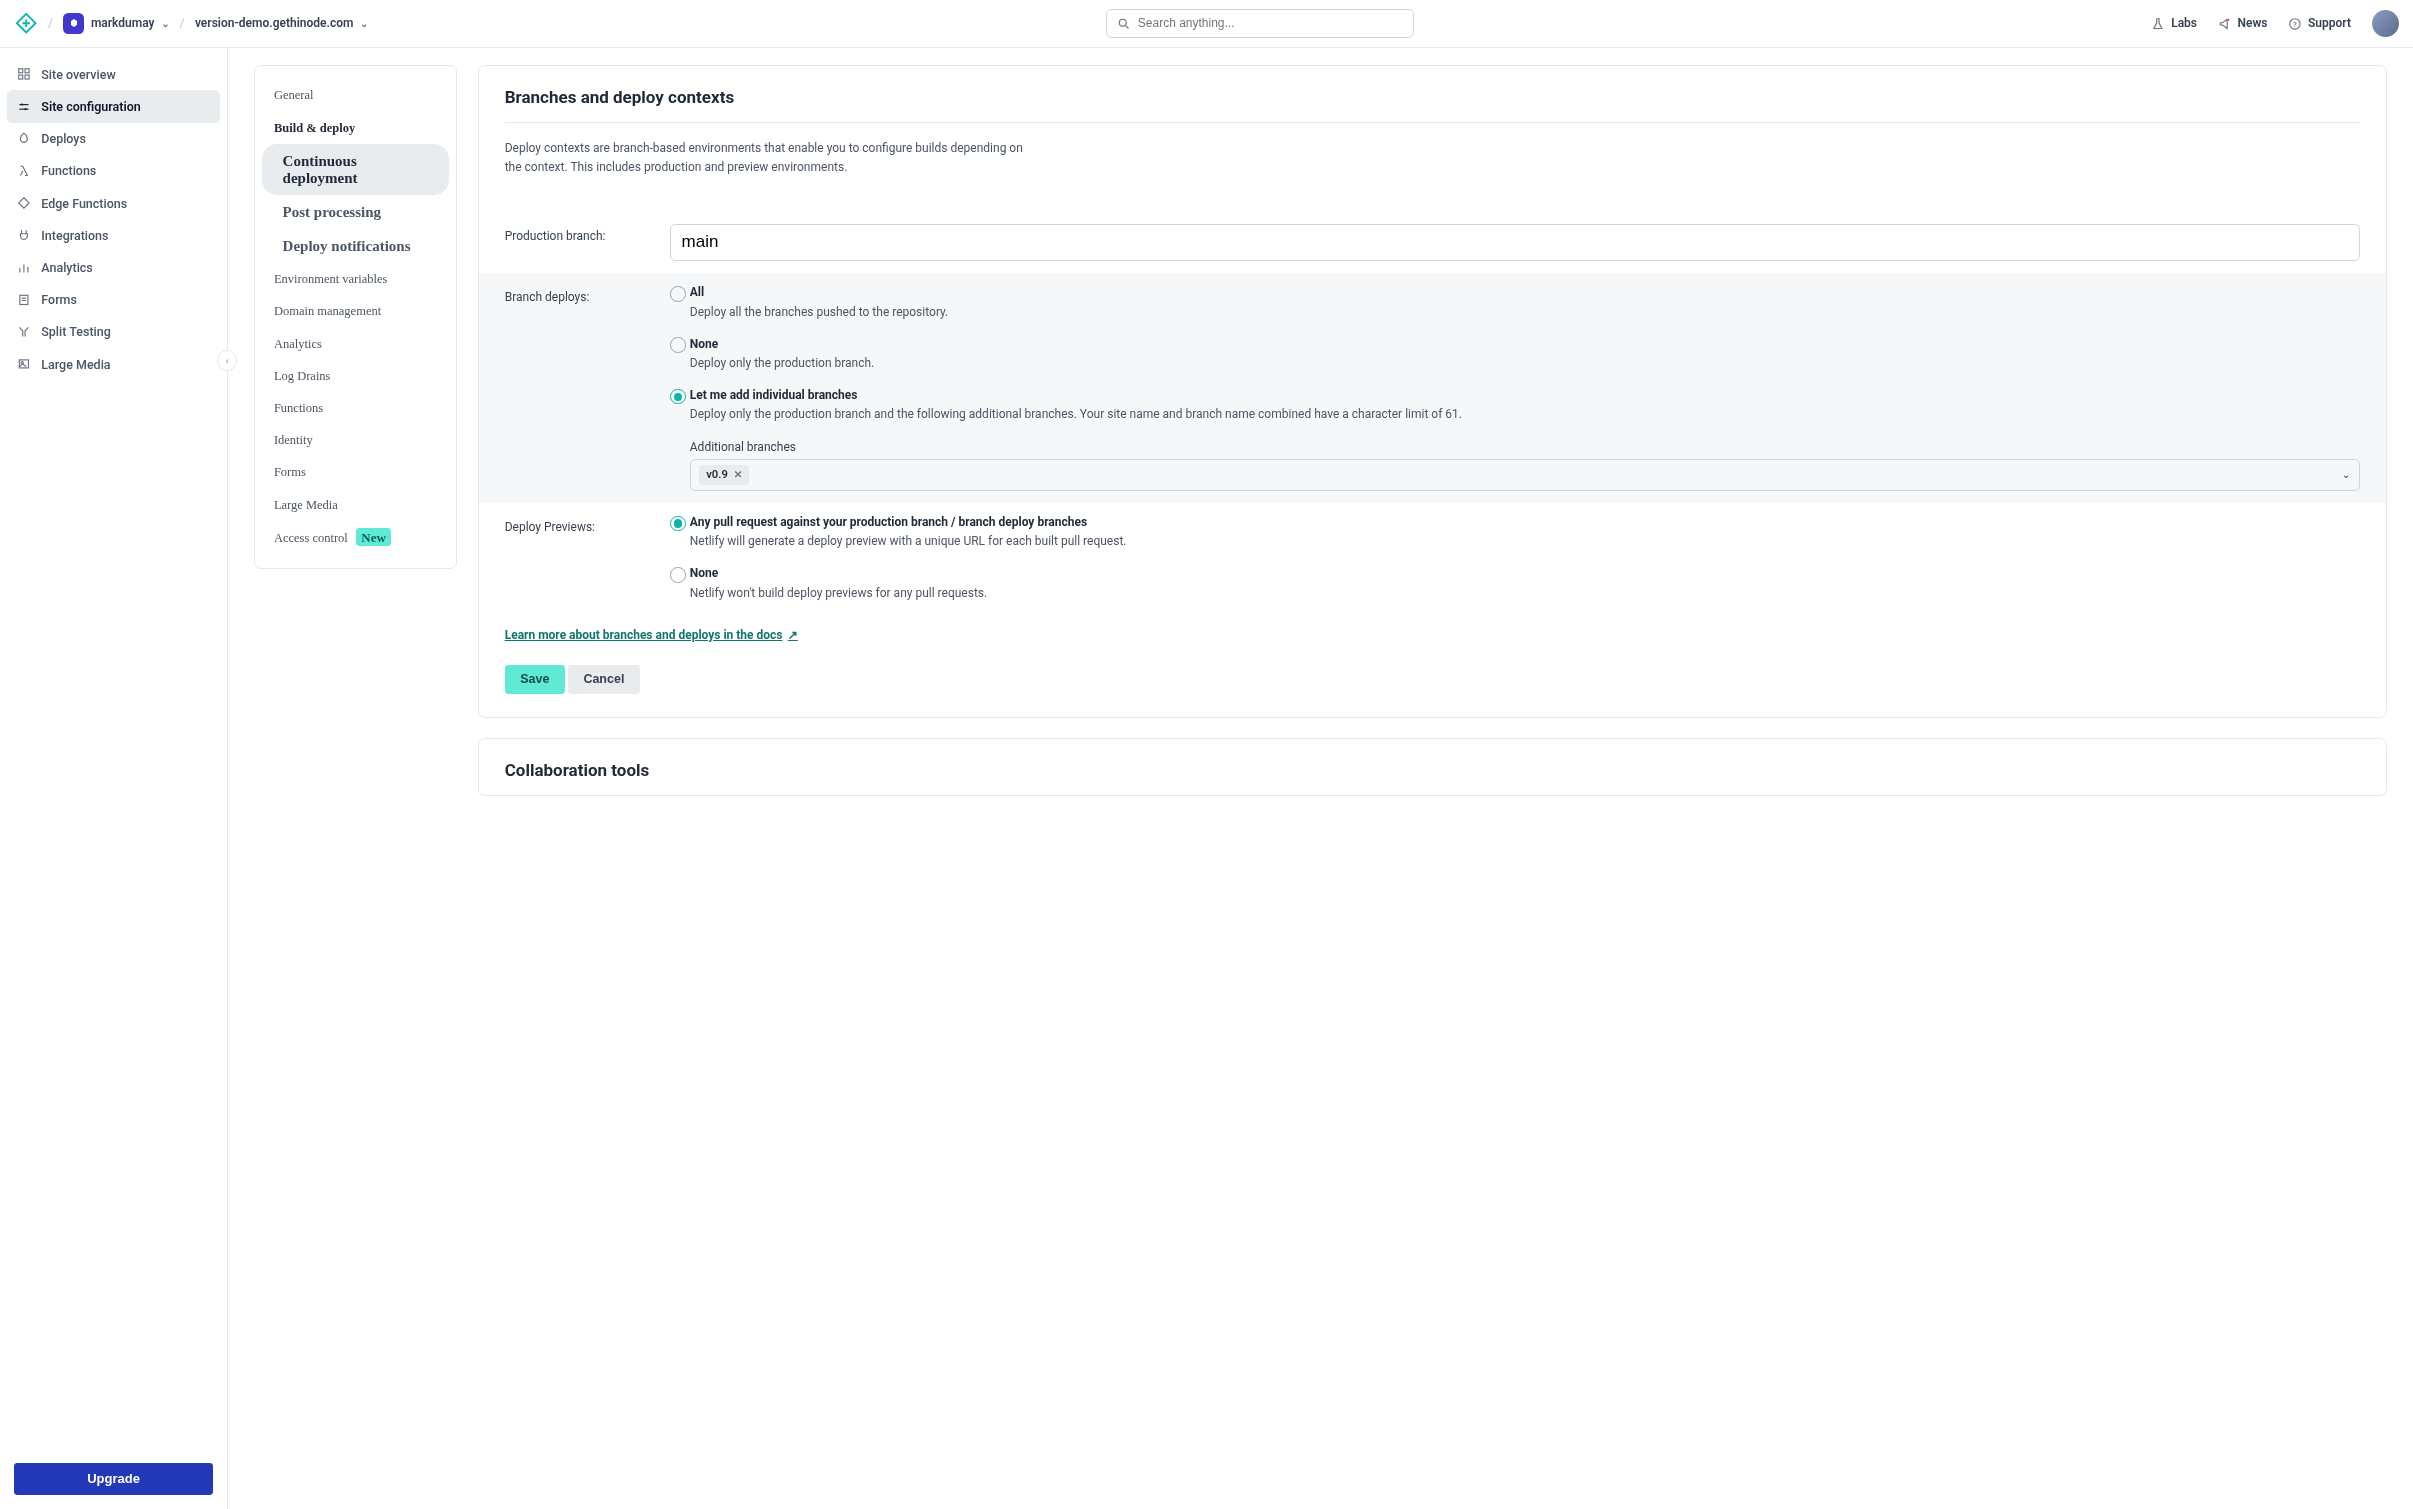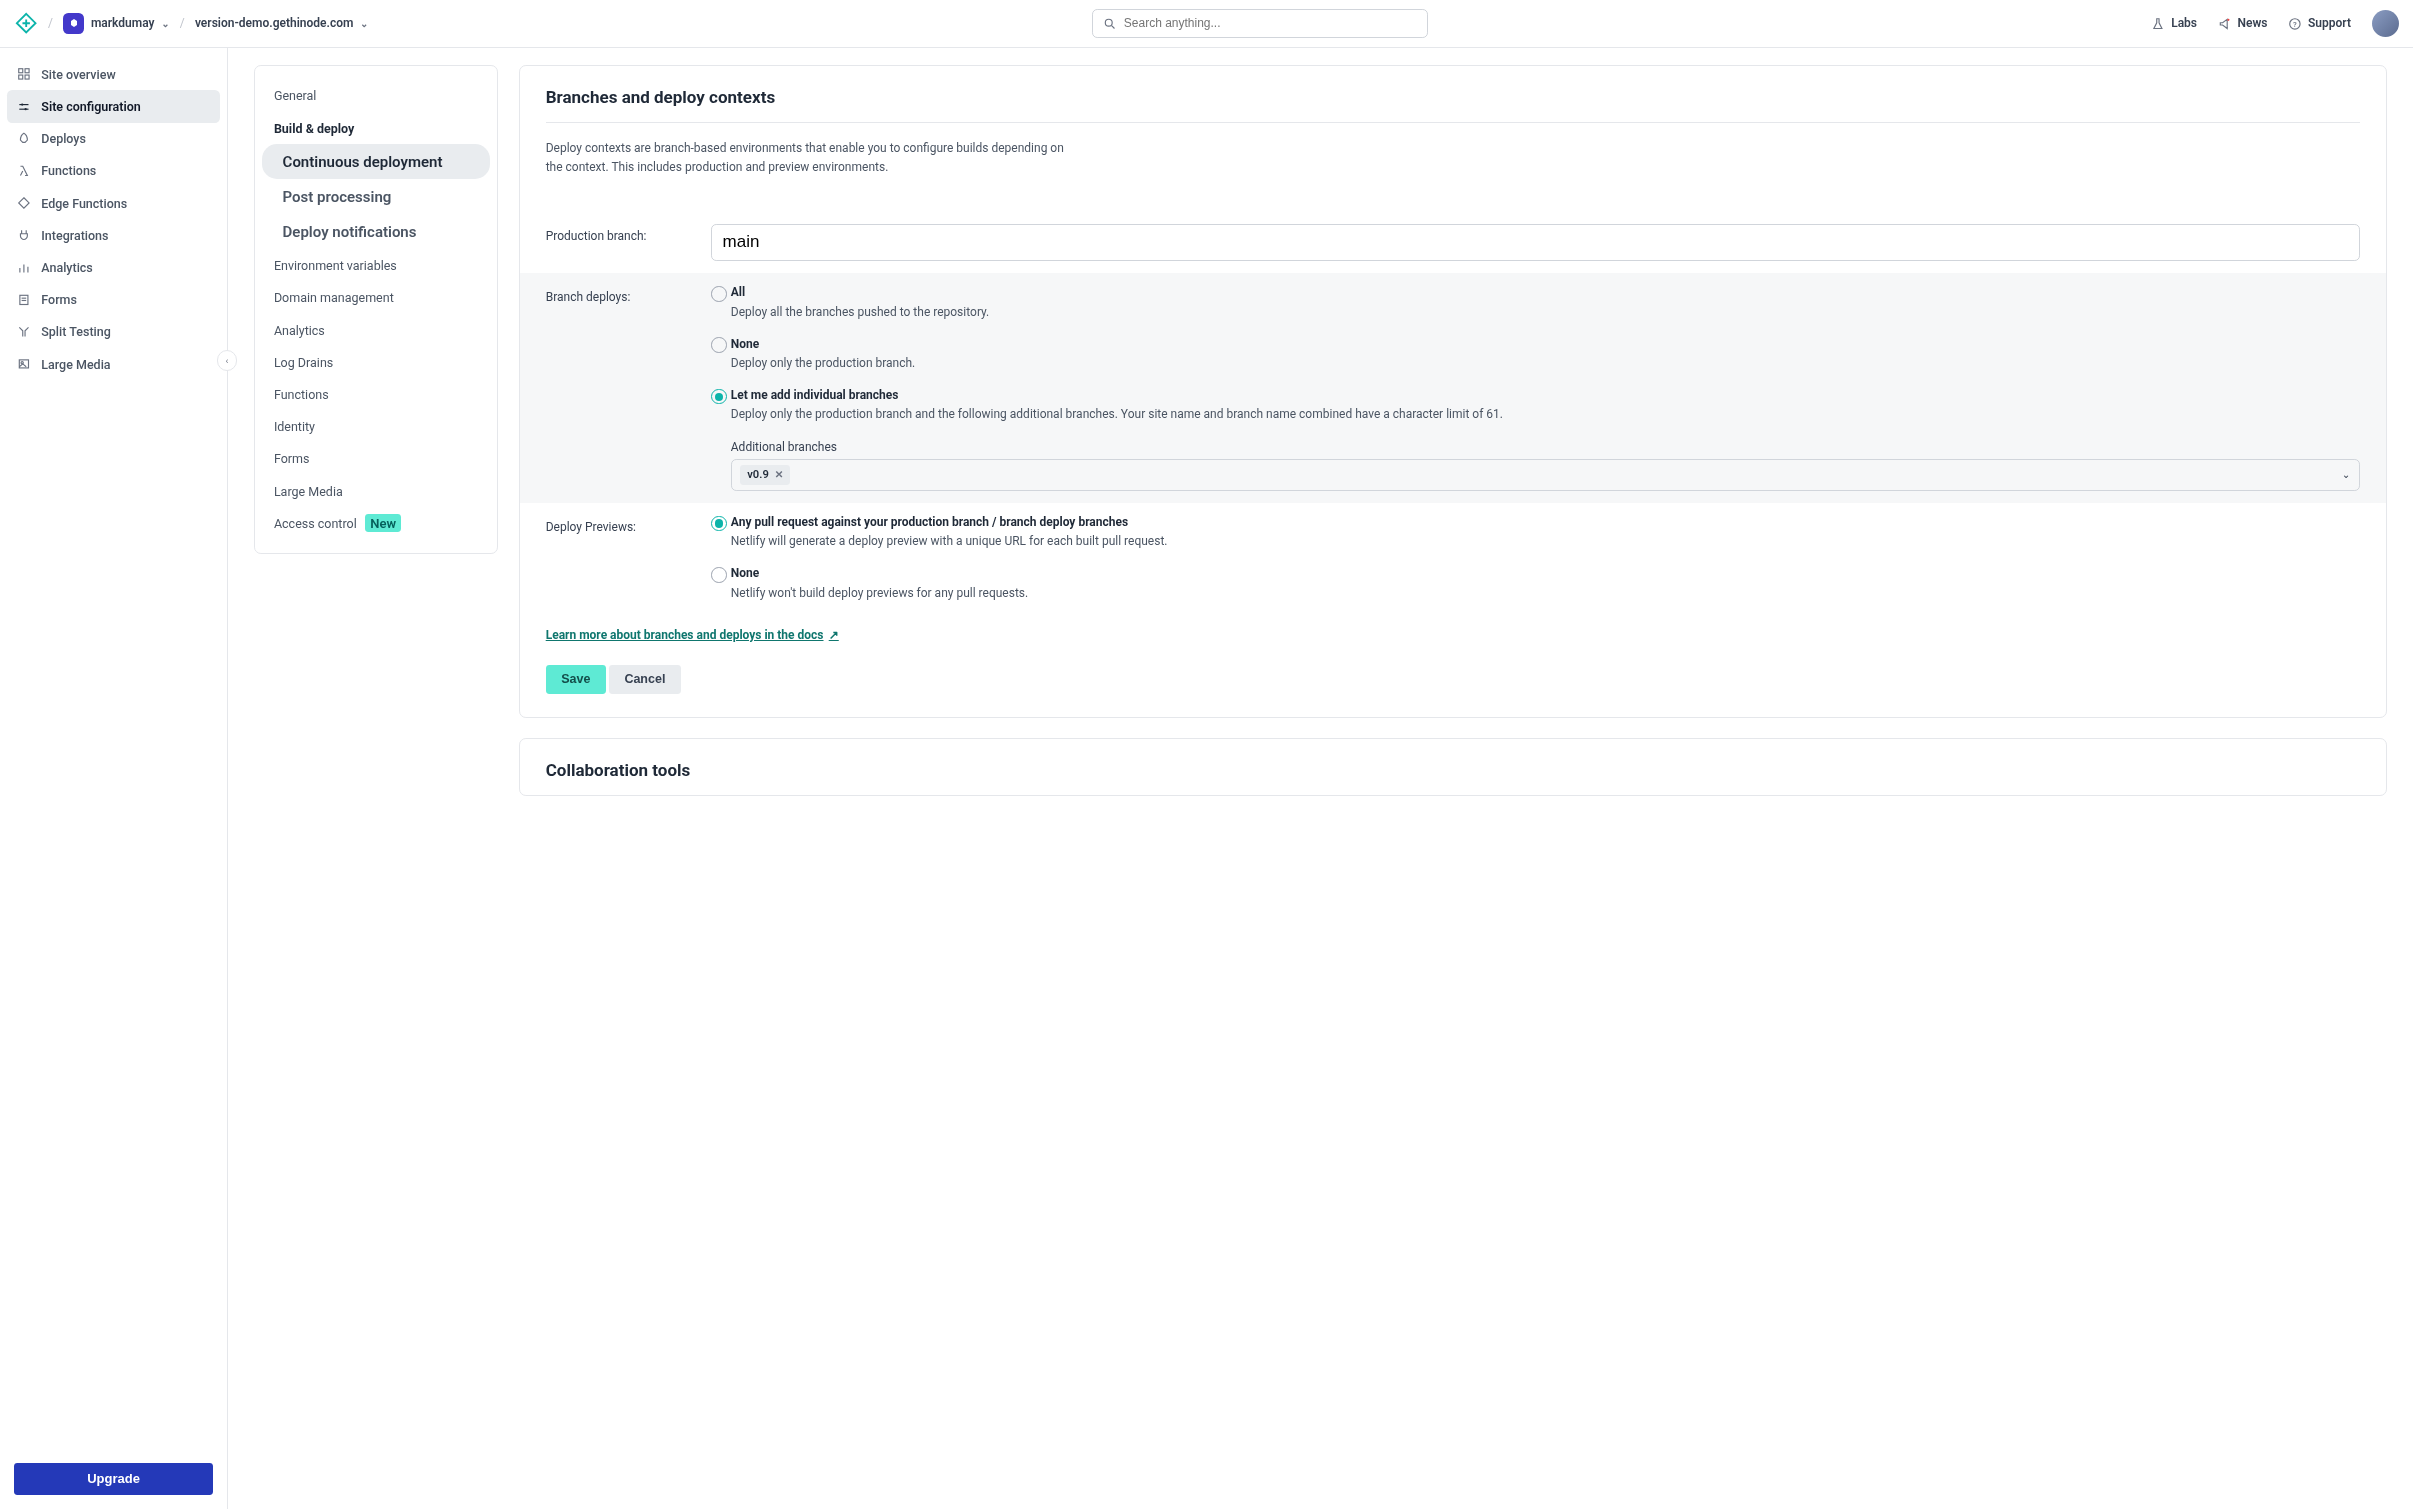--- a/index.html
+++ b/index.html
@@ -29,21 +29,21 @@
 .crumb-icon {
   width: 20.7px; height: 20.7px; border-radius: 5.2px;
   background: #4338ca; display: flex; align-items: center; justify-content: center;
   color: #fff; font-size: 9.5px;
 }
 .chev { font-size: 9.5px; color: #6b7280; }
 .search-wrap {
   flex: 1; display: flex; justify-content: center;
 }
 .search {
-  width: 336px; border: 0.9px solid #d1d5db; border-radius: 5.2px;
+  width: 308px; border: 0.9px solid #d1d5db; border-radius: 5.2px;
   display: flex; align-items: center; padding: 6.9px 10.3px; gap: 6.9px;
   color: #6b7280;
 }
 .search input {
   border: none; outline: none; flex: 1; font-size: 12px;
 }
 .top-links { display: flex; align-items: center; gap: 20.7px; }
 .top-link {
   display: flex; align-items: center; gap: 6px;
   color: #374151; font-weight: 600; cursor: pointer;
@@ -75,22 +75,22 @@
 }
 .collapse-btn {
   position: absolute; right: -10.3px; top: 302px;
   width: 20.7px; height: 20.7px; border-radius: 50%;
   border: 0.9px solid #e5e7eb; background: #fff;
   display: flex; align-items: center; justify-content: center;
   font-size: 9.5px; color: #6b7280; cursor: pointer;
 }
 .content { flex: 1; display: flex; padding: 17px 26px; gap: 20.7px; overflow: auto; }
 .subnav {
-  width: 244px; border: 0.9px solid #e5e7eb; border-radius: 6.9px;
-  padding: 13.8px 6.9px; align-self: flex-start;
+  width: 203px; border: 0.9px solid #e5e7eb; border-radius: 6.9px;
+  padding: 13.8px 6.9px; align-self: flex-start; font-family: Liberation Serif, serif;
 }
 .subnav-item {
   padding: 8.6px 12px; border-radius: 5.2px; cursor: pointer;
   color: #4b5563; font-size: 12.5px;
 }
 .subnav-item.bold { font-weight: 700; color: #1f2937; }
 .subnav-sub {
   padding: 8.6px 20.7px; font-size: 15px; color: #4b5563;
   font-weight: 600; border-radius: 15px; cursor: pointer;
 }

